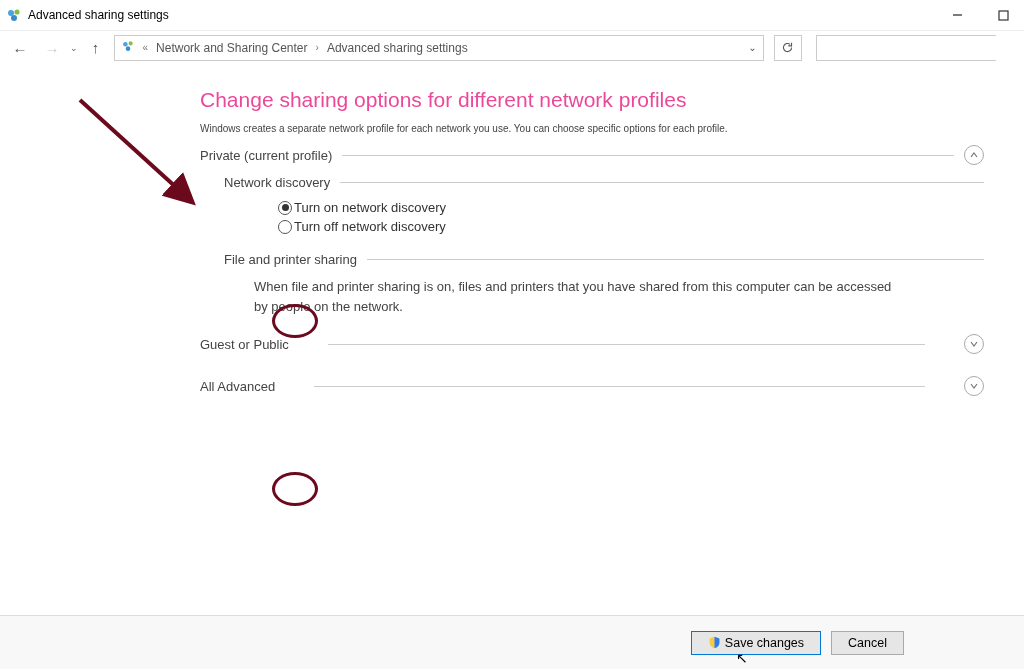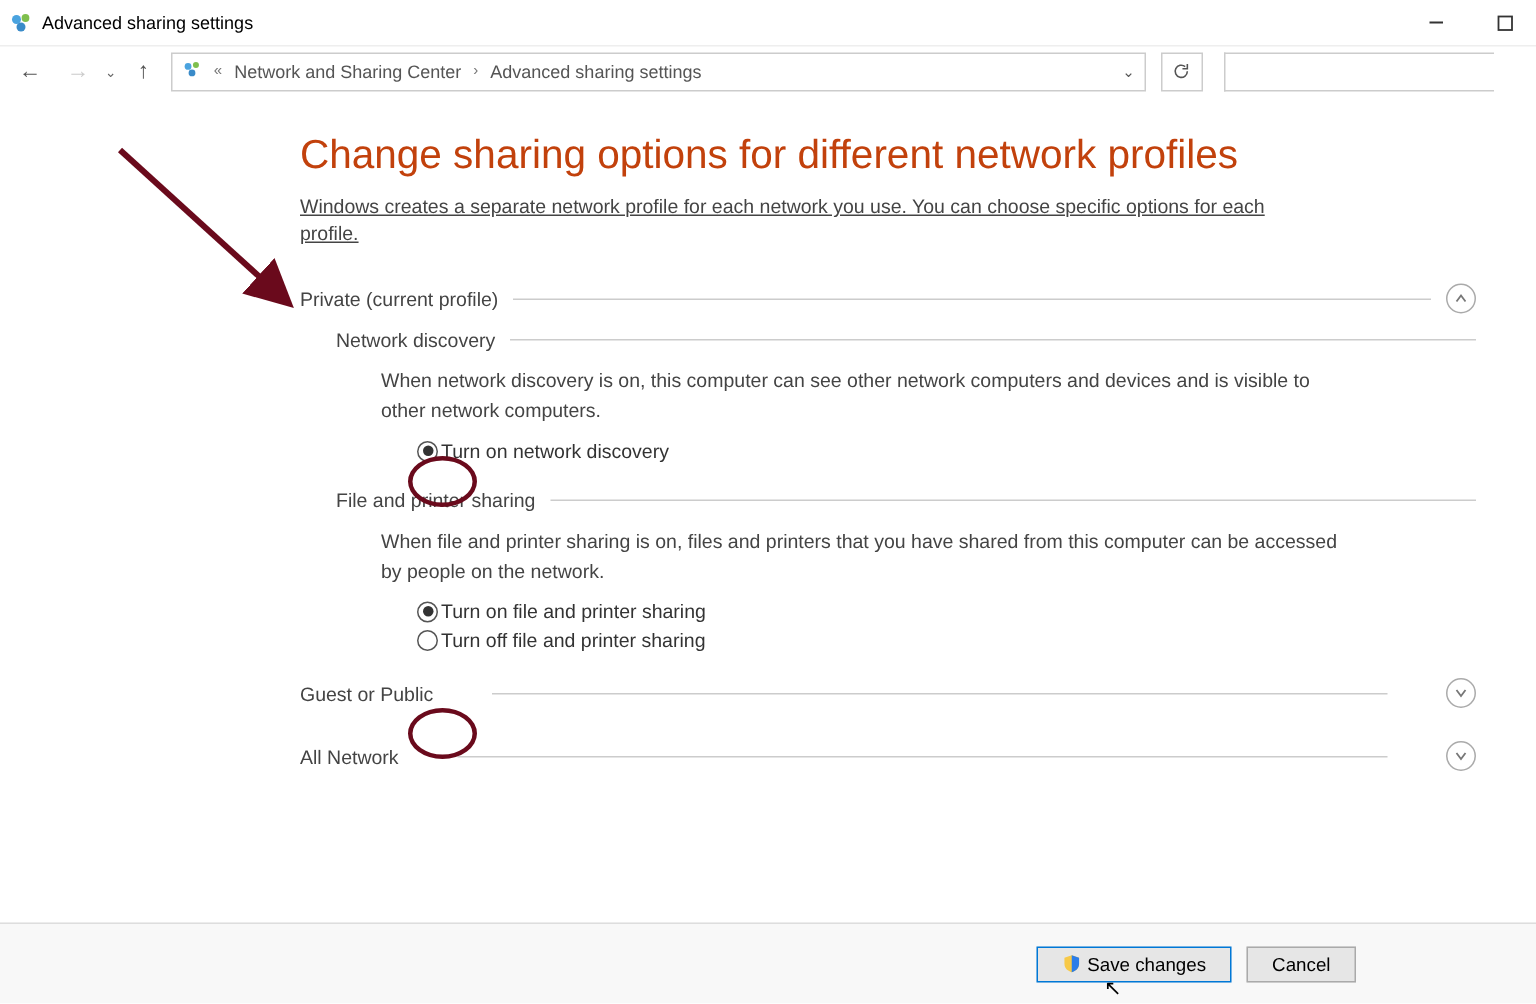--- a/index.html
+++ b/index.html
@@ -66,26 +66,26 @@
   flex:0 0 180px;
   height:26px;
   border:1px solid #ccc;
   border-right: none;
   margin-left:10px;
 }
 .content {
   padding: 24px 40px 0 200px;
 }
 h1.main-heading {
-  color:#c2410c;
+  color:#ec4899;
   font-weight:400;
-  font-size:27px;
+  font-size:21px;
   margin-bottom:10px;
 }
-.subtext { color:#444; font-size:13px; line-height:1.4; max-width:680px; margin-bottom:24px;text-decoration:underline;}
+.subtext { color:#444; font-size:10px; line-height:1.4; max-width:680px; margin-bottom:9px;}
 .section-row {
   display:flex;
   align-items:center;
   gap:10px;
   margin-bottom:10px;
 }
 .section-row .line { flex:1; height:1px; background:#ccc; }
 .section-label { color:#444; font-size:13px; }
 .chev-circle {
   width:20px;height:20px;border:1px solid #aaa;border-radius:50%;
@@ -219,59 +219,52 @@
           <path d="M2 7 L5 3 L8 7" fill="none" stroke="#777" stroke-width="1.2"></path>
         </svg>
     </span>
   </div>
 
   <div class="sub-section">
     <div class="sub-hdr">
       <span class="sub-label">Network discovery</span>
       <span class="line" style="flex:1;height:1px;background:#ccc;"></span>
     </div>
-    <p class="desc">When network discovery is on, this computer can see other network computers and devices and is visible to other network computers.</p>
     <div class="opts">
       <div class="opt-row">
         <span class="radio checked"></span>
         <span>Turn on network discovery</span>
       </div>
+      <div class="opt-row">
+        <span class="radio"></span>
+        <span>Turn off network discovery</span>
+      </div>
     </div>
   </div>
 
   <div class="sub-section">
     <div class="sub-hdr">
       <span class="sub-label">File and printer sharing</span>
       <span class="line" style="flex:1;height:1px;background:#ccc;"></span>
     </div>
     <p class="desc">When file and printer sharing is on, files and printers that you have shared from this computer can be accessed by people on the network.</p>
-    <div class="opts">
-      <div class="opt-row">
-        <span class="radio checked"></span>
-        <span>Turn on file and printer sharing</span>
-      </div>
-      <div class="opt-row">
-        <span class="radio"></span>
-        <span>Turn off file and printer sharing</span>
-      </div>
-    </div>
   </div>
 
   <div class="collapsed-sections">
     <div class="section-row">
       <span class="section-label">Guest or Public</span>
       <span class="line"></span>
       <span class="chev-circle">
         <svg width="10" height="10">
             <path d="M2 3 L5 7 L8 3" fill="none" stroke="#777" stroke-width="1.2"></path>
           </svg>
       </span>
     </div>
     <div class="section-row">
-      <span class="section-label">All Network</span>
+      <span class="section-label">All Advanced</span>
       <span class="line"></span>
       <span class="chev-circle">
         <svg width="10" height="10">
             <path d="M2 3 L5 7 L8 3" fill="none" stroke="#777" stroke-width="1.2"></path>
           </svg>
       </span>
     </div>
   </div>
 </div>
 

